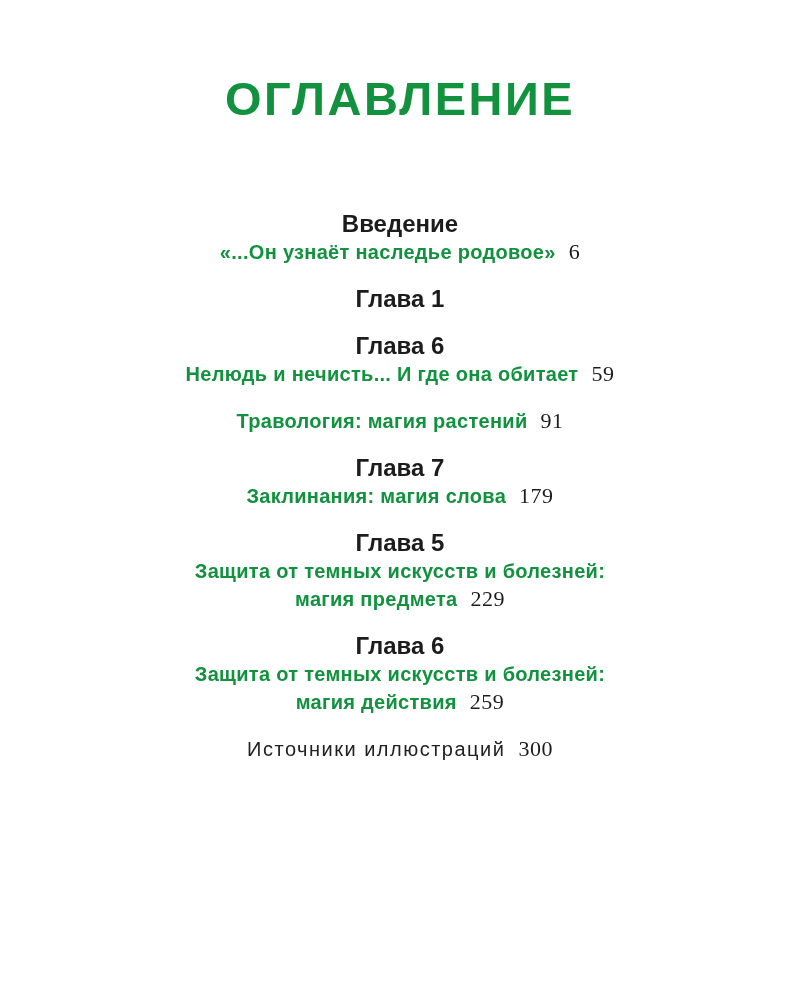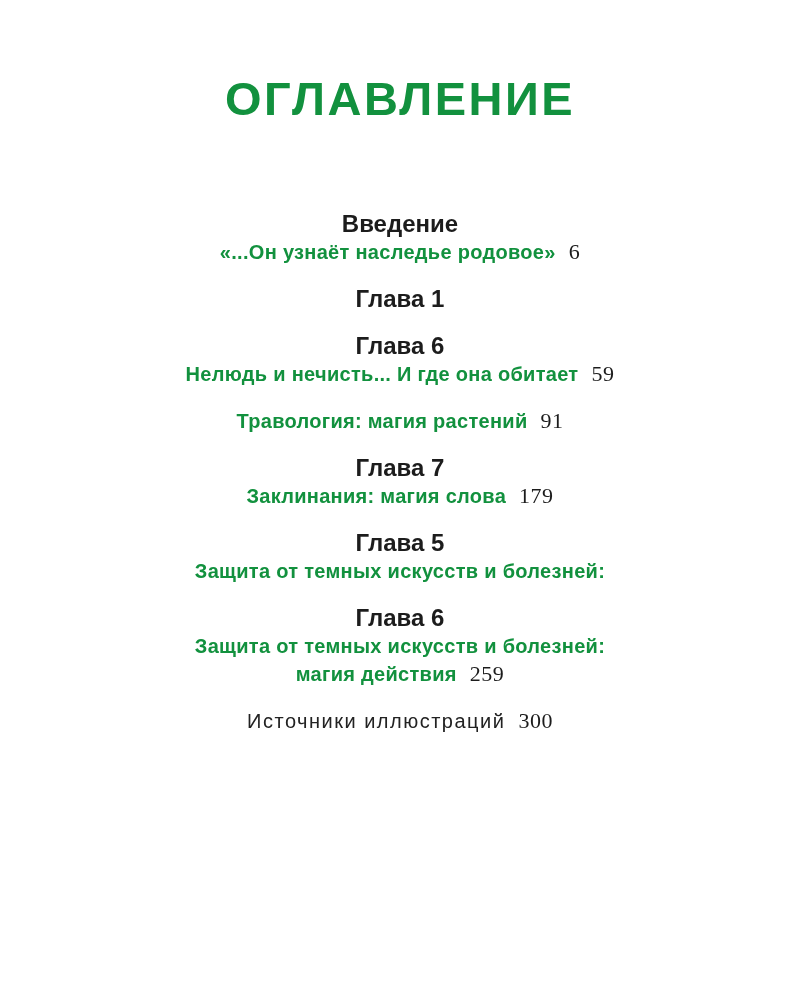--- a/index.html
+++ b/index.html
@@ -97,20 +97,21 @@
     </section>
 
     <section class="toc-block">
       <div class="toc-heading">Глава 7</div>
       <div class="toc-title"><span>Заклинания: магия слова</span><span class="pagenum">179</span></div>
     </section>
 
     <section class="toc-block">
       <div class="toc-heading">Глава 5</div>
       <div class="toc-title">Защита от темных искусств и болезней:</div>
+      <div class="toc-title"><span>магия предмета</span><span class="pagenum">229</span></div>
     </section>
 
     <section class="toc-block">
       <div class="toc-heading">Глава 6</div>
       <div class="toc-title">Защита от темных искусств и болезней:</div>
       <div class="toc-title"><span>магия действия</span><span class="pagenum">259</span></div>
     </section>
 
 
     <div class="toc-extra regular"><span>Источники иллюстраций</span><span class="pagenum">300</span></div>

